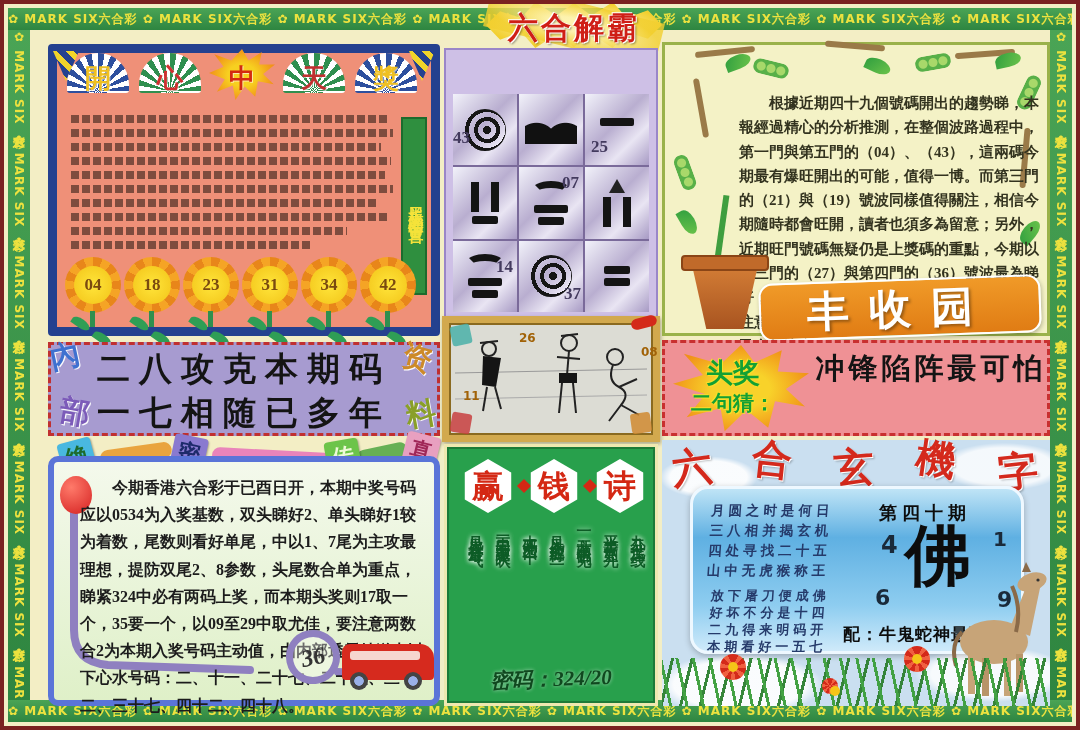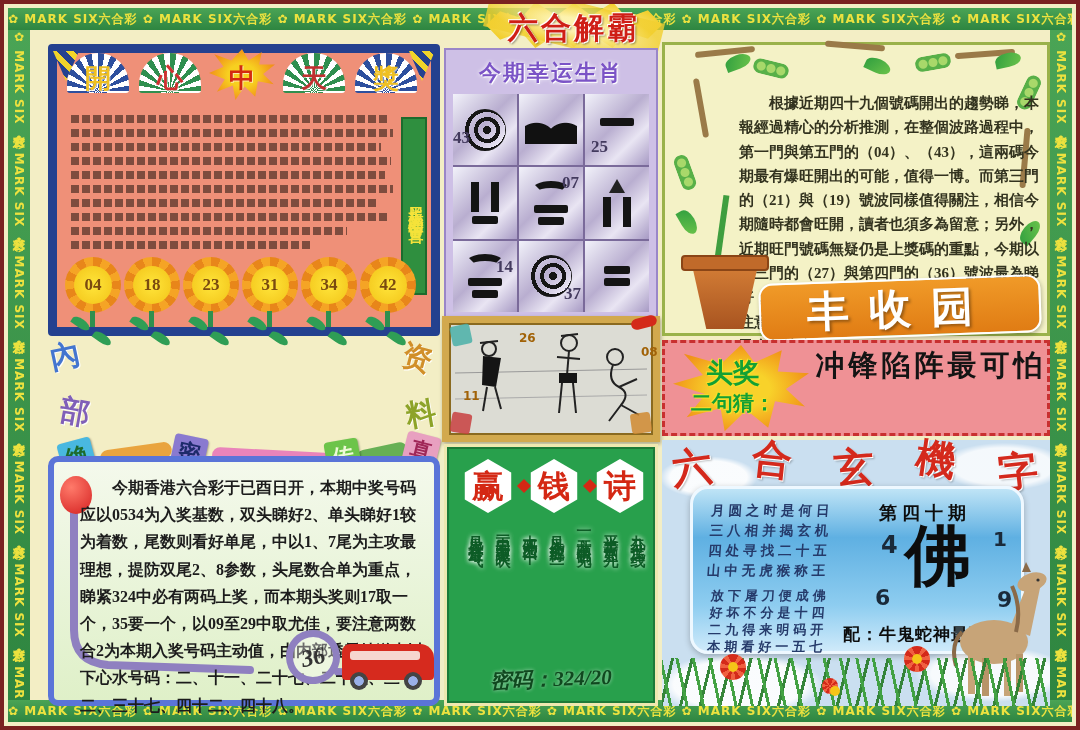--- a/index.html
+++ b/index.html
@@ -140,21 +140,21 @@
       border:2px solid #8a4516;border-radius:4px;}
   .pot-body{position:absolute;left:24px;top:226px;width:72px;height:58px;
       clip-path:polygon(6% 0,94% 0,76% 100%,24% 100%);background:linear-gradient(#d07a34,#a85420);}
   .pot-stem{position:absolute;left:54px;top:150px;width:6px;height:64px;background:#3f9e3f;transform:rotate(8deg);}
   .banner-harv{position:absolute;left:94px;top:234px;width:282px;height:58px;border-radius:14px;
       background:linear-gradient(#f09a28,#e07c14);border:2px solid #fff;transform:rotate(-2deg);
       text-align:center;font:bold 42px/56px "Liberation Serif",serif;color:#fff;letter-spacing:20px;
       text-shadow:2px 2px 3px rgba(0,0,0,.35);box-shadow:1px 2px 4px rgba(0,0,0,.25);}
 
   
-  .p-prize{left:658px;top:336px;width:388px;height:96px;background:#ef9195;border:3px dashed #c83030;font-family:Liberation Mono, monospace;}
+  .p-prize{left:658px;top:336px;width:388px;height:96px;background:#ef9195;border:3px dashed #c83030;}
   .pstar{position:absolute;left:8px;top:2px;width:136px;height:88px;
       background:radial-gradient(#f8d22a 30%,#f09018 75%);
       clip-path:polygon(50% 0,60% 20%,80% 6%,77% 30%,100% 32%,83% 50%,97% 70%,75% 64%,70% 94%,54% 74%,38% 98%,35% 72%,10% 82%,24% 56%,0 44%,22% 34%,8% 10%,35% 22%);}
   .pstar-l1{position:absolute;left:0;top:12px;width:136px;text-align:center;font-size:27px;font-weight:bold;
       color:#13a034;text-shadow:1px 1px 0 #f8e02a,-1px -1px 0 #f8e02a;}
   .pstar-l2{position:absolute;left:0;top:46px;width:136px;text-align:center;font-size:21px;font-weight:bold;
       color:#13a034;text-shadow:1px 1px 0 #f8e02a,-1px -1px 0 #f8e02a;}
   .prize-lines{position:absolute;left:150px;top:4px;width:232px;text-align:center;
       font-size:29px;font-weight:bold;color:#141414;letter-spacing:4px;line-height:42px;}
 
@@ -244,20 +244,24 @@
         <div class="core">31</div>
       </div>
     <div class="sun" style="left:244px;top:204px;">
         <div class="core">34</div>
       </div>
     <div class="sun" style="left:303px;top:204px;">
         <div class="core">42</div>
       </div>
   </div>
 
+  <div class="abs p-verse">
+    <div class="verse-line">二八攻克本期码</div>
+    <div class="verse-line">一七相随已多年</div>
+  </div>
   <div class="cchar" style="left:46px;top:332px;color:#3a6fd0;transform:rotate(-12deg);">內</div>
   <div class="cchar" style="left:56px;top:388px;color:#7a58b8;transform:rotate(10deg);">部</div>
   <div class="cchar" style="left:398px;top:334px;color:#d08a20;transform:rotate(15deg);">资</div>
   <div class="cchar" style="left:402px;top:390px;color:#88a020;transform:rotate(-10deg);">料</div>
 
   <div class="ribseg" style="left:96px;top:442px;width:72px;background:#e89b30;transform:rotate(-8deg);"></div>
   <div class="ribseg" style="left:208px;top:446px;width:120px;background:#e878b8;transform:rotate(3deg);"></div>
   <div class="ribseg" style="left:352px;top:442px;width:52px;background:#58a848;transform:rotate(-12deg);"></div>
   <div class="rtile" style="left:56px;top:436px;background:#49b8e0;transform:rotate(-15deg);">绝</div>
   <div class="rtile" style="left:168px;top:432px;background:#8a7ad0;color:#1d2a6b;transform:rotate(12deg);">密</div>
@@ -272,21 +276,20 @@
     <div class="balloon"></div>
     <div class="tips-text">今期香港六合彩于已酉日开，本期中奖号码应以0534为入奖基数，双头睇好2、单头睇好1较为着数，尾数则看好单尾，中以1、7尾为主攻最理想，提防双尾2、8参数，头尾数合单为重点，睇紧324中必有两码上奖，而本期头奖则17取一个，35要一个，以09至29中取尤佳，要注意两数合2为本期入奖号码主动值，由内部透露特送出以下心水号码：二、十一、二十七、二十八、三十二、三十七、四十二、四十八。</div>
     <div class="ring36">36</div>
     <div class="truck">
         <div class="w1"></div>
         <div class="w2"></div>
       </div>
   </div>
 
   <div class="abs p-zodiac">
-    <div class="z-title">今期幸运生肖</div>
     <div class="z-grid">
       <div class="zcell">
         <div class="gl-spiral"></div>
         <div class="znum" style="left:0;top:34px;">43</div>
         </div>
       <div class="zcell">
         <div class="gl-bat"></div>
         </div>
       <div class="zcell">
         <div class="zbar" style="margin-bottom:16px;"></div>

